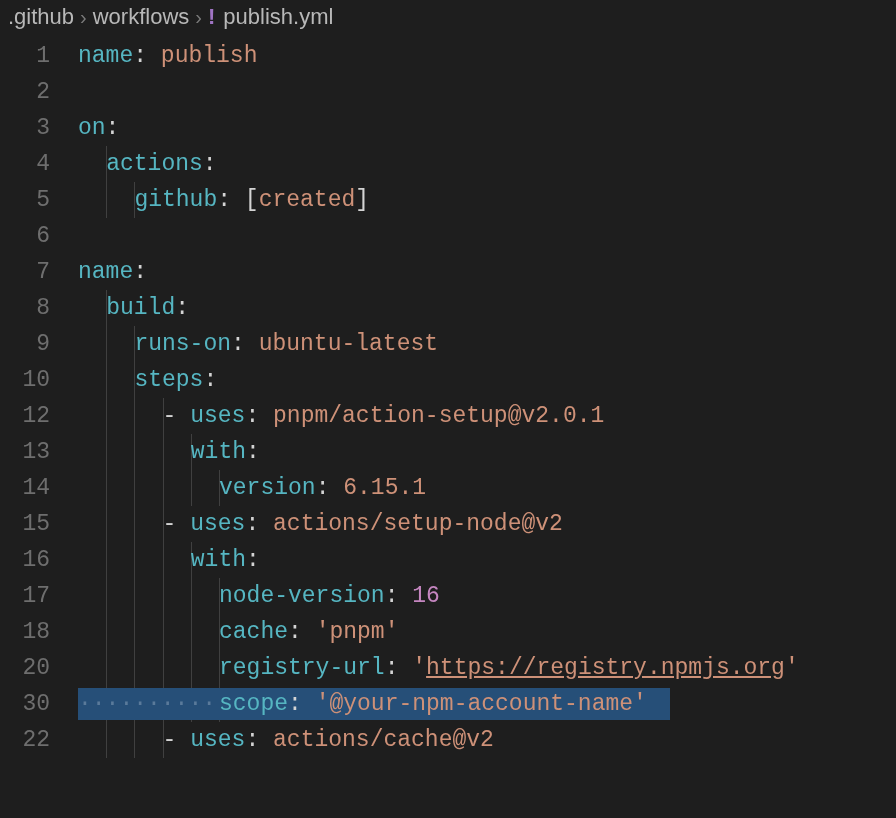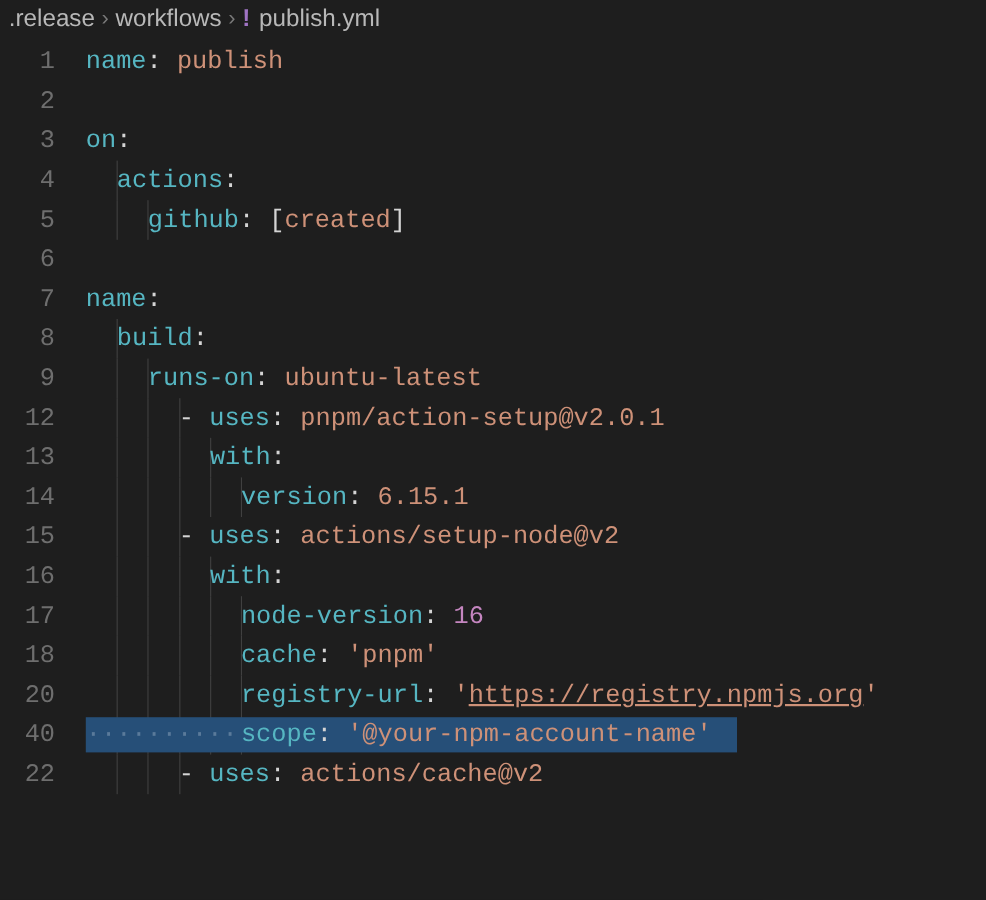--- a/index.html
+++ b/index.html
@@ -94,21 +94,21 @@
   .tok-str    { color: #ce9178; }
   .tok-num    { color: #c586c0; }
   .tok-punc   { color: #d4d4d4; }
   .tok-dash   { color: #d4d4d4; }
   .tok-link   { color: #ce9178; text-decoration: underline; }
 </style>
 </head>
 <body>
 
 <div class="breadcrumb">
-  <span>.release</span>
+  <span>.github</span>
   <span class="sep">›</span>
   <span>workflows</span>
   <span class="sep">›</span>
   <span class="file">
     <span class="yaml-icon">!</span>
     <span>publish.yml</span>
   </span>
 </div>
 
 <div class="editor" id="editor">
@@ -142,20 +142,24 @@
     </div>
     <div class="row">
       <div class="gutter">8</div>
       <div class="code"><div class="indent-guides"><div class="ig" style="left: 28.2px;"></div></div><span class="content" style="padding-left: 28.2px;"><span class="tok-key">build</span><span class="tok-colon">:</span></span></div>
     </div>
     <div class="row">
       <div class="gutter">9</div>
       <div class="code"><div class="indent-guides"><div class="ig" style="left: 28.2px;"></div><div class="ig" style="left: 56.4px;"></div></div><span class="content" style="padding-left: 56.4px;"><span class="tok-key">runs-on</span><span class="tok-colon">: </span><span class="tok-str">ubuntu-latest</span></span></div>
     </div>
     <div class="row">
+      <div class="gutter">10</div>
+      <div class="code"><div class="indent-guides"><div class="ig" style="left: 28.2px;"></div><div class="ig" style="left: 56.4px;"></div></div><span class="content" style="padding-left: 56.4px;"><span class="tok-key">steps</span><span class="tok-colon">:</span></span></div>
+    </div>
+    <div class="row">
       <div class="gutter">12</div>
       <div class="code"><div class="indent-guides"><div class="ig" style="left: 28.2px;"></div><div class="ig" style="left: 56.4px;"></div><div class="ig" style="left: 84.6px;"></div></div><span class="content" style="padding-left: 84.6px;"><span class="tok-dash">- </span><span class="tok-key">uses</span><span class="tok-colon">: </span><span class="tok-str">pnpm/action-setup@v2.0.1</span></span></div>
     </div>
     <div class="row">
       <div class="gutter">13</div>
       <div class="code"><div class="indent-guides"><div class="ig" style="left: 28.2px;"></div><div class="ig" style="left: 56.4px;"></div><div class="ig" style="left: 84.6px;"></div><div class="ig" style="left: 112.8px;"></div></div><span class="content" style="padding-left: 112.8px;"><span class="tok-key">with</span><span class="tok-colon">:</span></span></div>
     </div>
     <div class="row">
       <div class="gutter">14</div>
       <div class="code"><div class="indent-guides"><div class="ig" style="left: 28.2px;"></div><div class="ig" style="left: 56.4px;"></div><div class="ig" style="left: 84.6px;"></div><div class="ig" style="left: 112.8px;"></div><div class="ig" style="left: 141px;"></div></div><span class="content" style="padding-left: 141px;"><span class="tok-key">version</span><span class="tok-colon">: </span><span class="tok-str">6.15.1</span></span></div>
@@ -174,20 +178,20 @@
     </div>
     <div class="row">
       <div class="gutter">18</div>
       <div class="code"><div class="indent-guides"><div class="ig" style="left: 28.2px;"></div><div class="ig" style="left: 56.4px;"></div><div class="ig" style="left: 84.6px;"></div><div class="ig" style="left: 112.8px;"></div><div class="ig" style="left: 141px;"></div></div><span class="content" style="padding-left: 141px;"><span class="tok-key">cache</span><span class="tok-colon">: </span><span class="tok-str">'pnpm'</span></span></div>
     </div>
     <div class="row">
       <div class="gutter">20</div>
       <div class="code"><div class="indent-guides"><div class="ig" style="left: 28.2px;"></div><div class="ig" style="left: 56.4px;"></div><div class="ig" style="left: 84.6px;"></div><div class="ig" style="left: 112.8px;"></div><div class="ig" style="left: 141px;"></div></div><span class="content" style="padding-left: 141px;"><span class="tok-key">registry-url</span><span class="tok-colon">: </span><span class="tok-str">'</span><span class="tok-link">https://registry.npmjs.org</span><span class="tok-str">'</span></span></div>
     </div>
     <div class="row">
-      <div class="gutter">40</div>
+      <div class="gutter">30</div>
       <div class="code"><div class="indent-guides"><div class="ig" style="left: 28.2px;"></div><div class="ig" style="left: 56.4px;"></div><div class="ig" style="left: 84.6px;"></div><div class="ig" style="left: 112.8px;"></div><div class="ig" style="left: 141px;"></div></div><div class="sel" style="left: 0px; width: 592.2px;"></div><div class="ws" style="left: 0px;">··········</div><span class="content" style="padding-left: 141px;"><span class="tok-key">scope</span><span class="tok-colon">: </span><span class="tok-str">'@your-npm-account-name'</span></span></div>
     </div>
     <div class="row">
       <div class="gutter">22</div>
       <div class="code"><div class="indent-guides"><div class="ig" style="left: 28.2px;"></div><div class="ig" style="left: 56.4px;"></div><div class="ig" style="left: 84.6px;"></div></div><span class="content" style="padding-left: 84.6px;"><span class="tok-dash">- </span><span class="tok-key">uses</span><span class="tok-colon">: </span><span class="tok-str">actions/cache@v2</span></span></div>
     </div>
   </div>
 
 </body></html>

